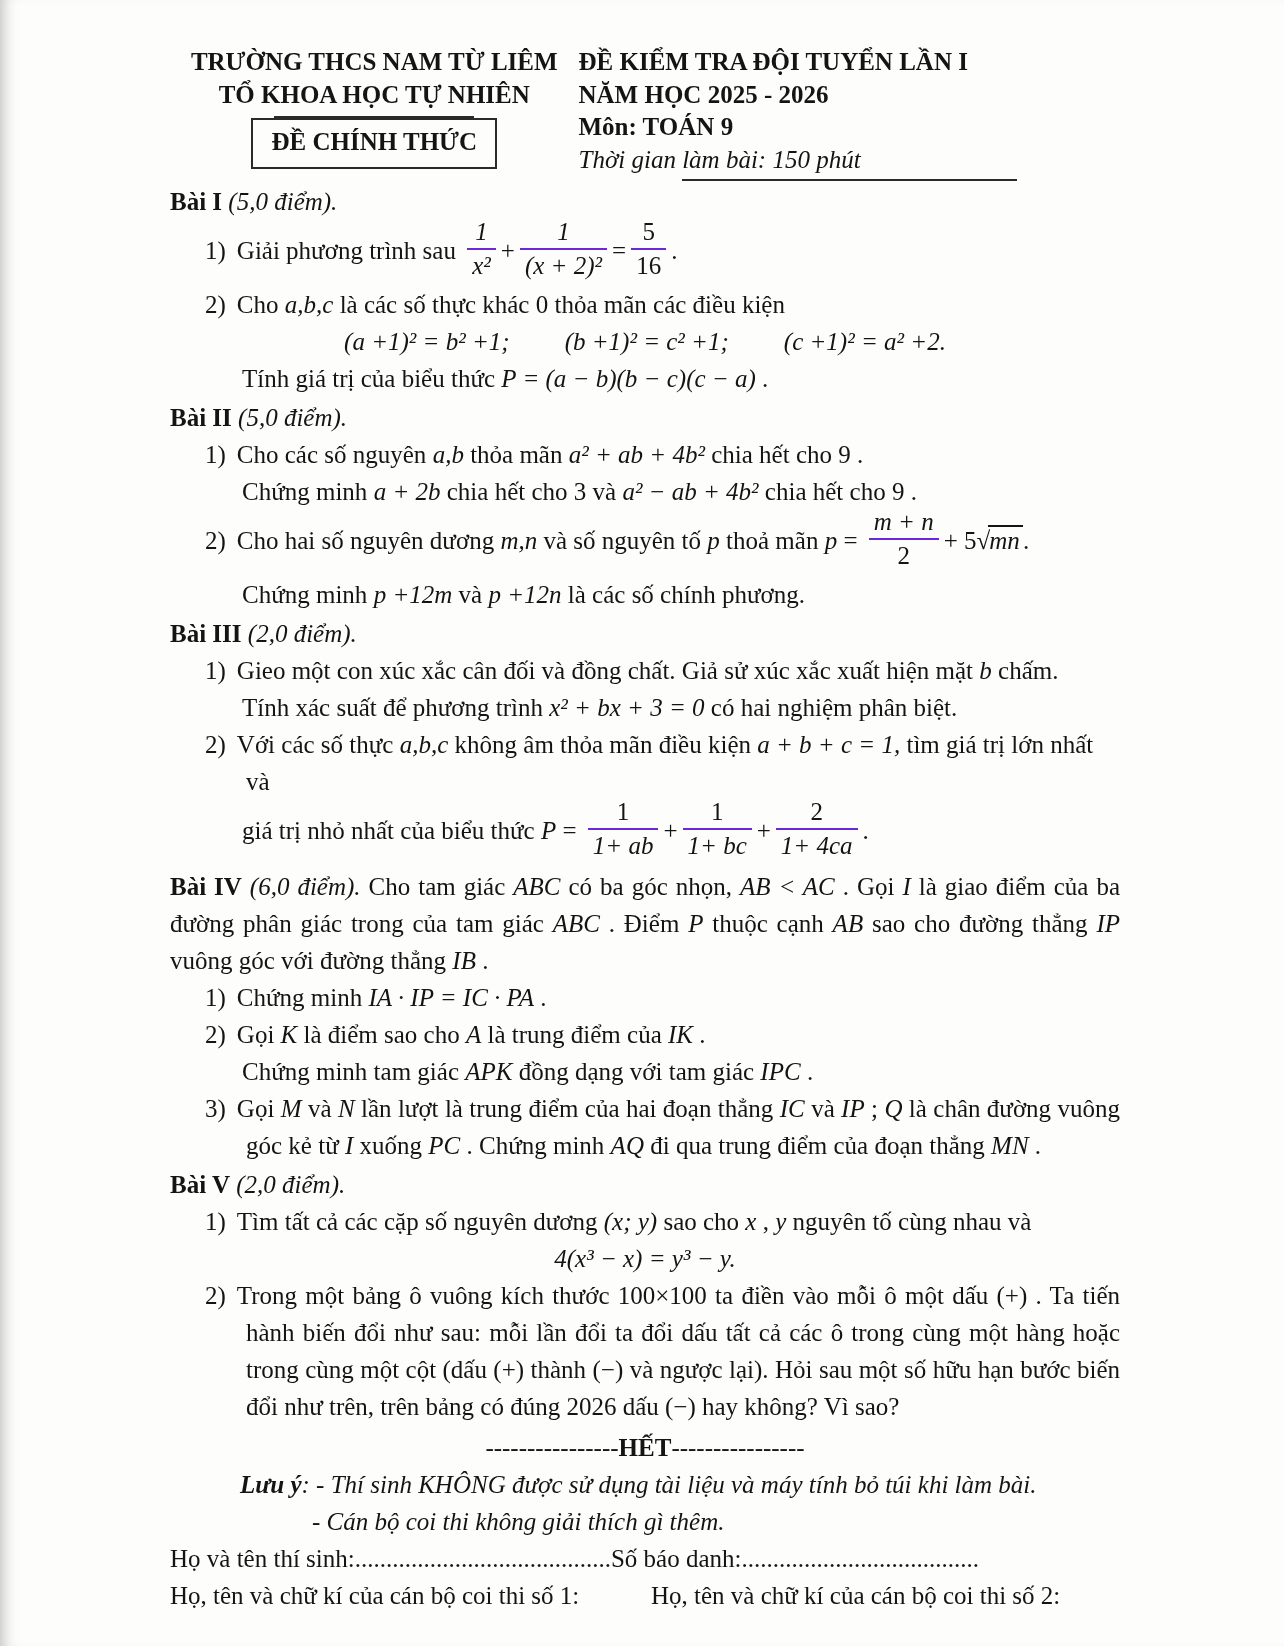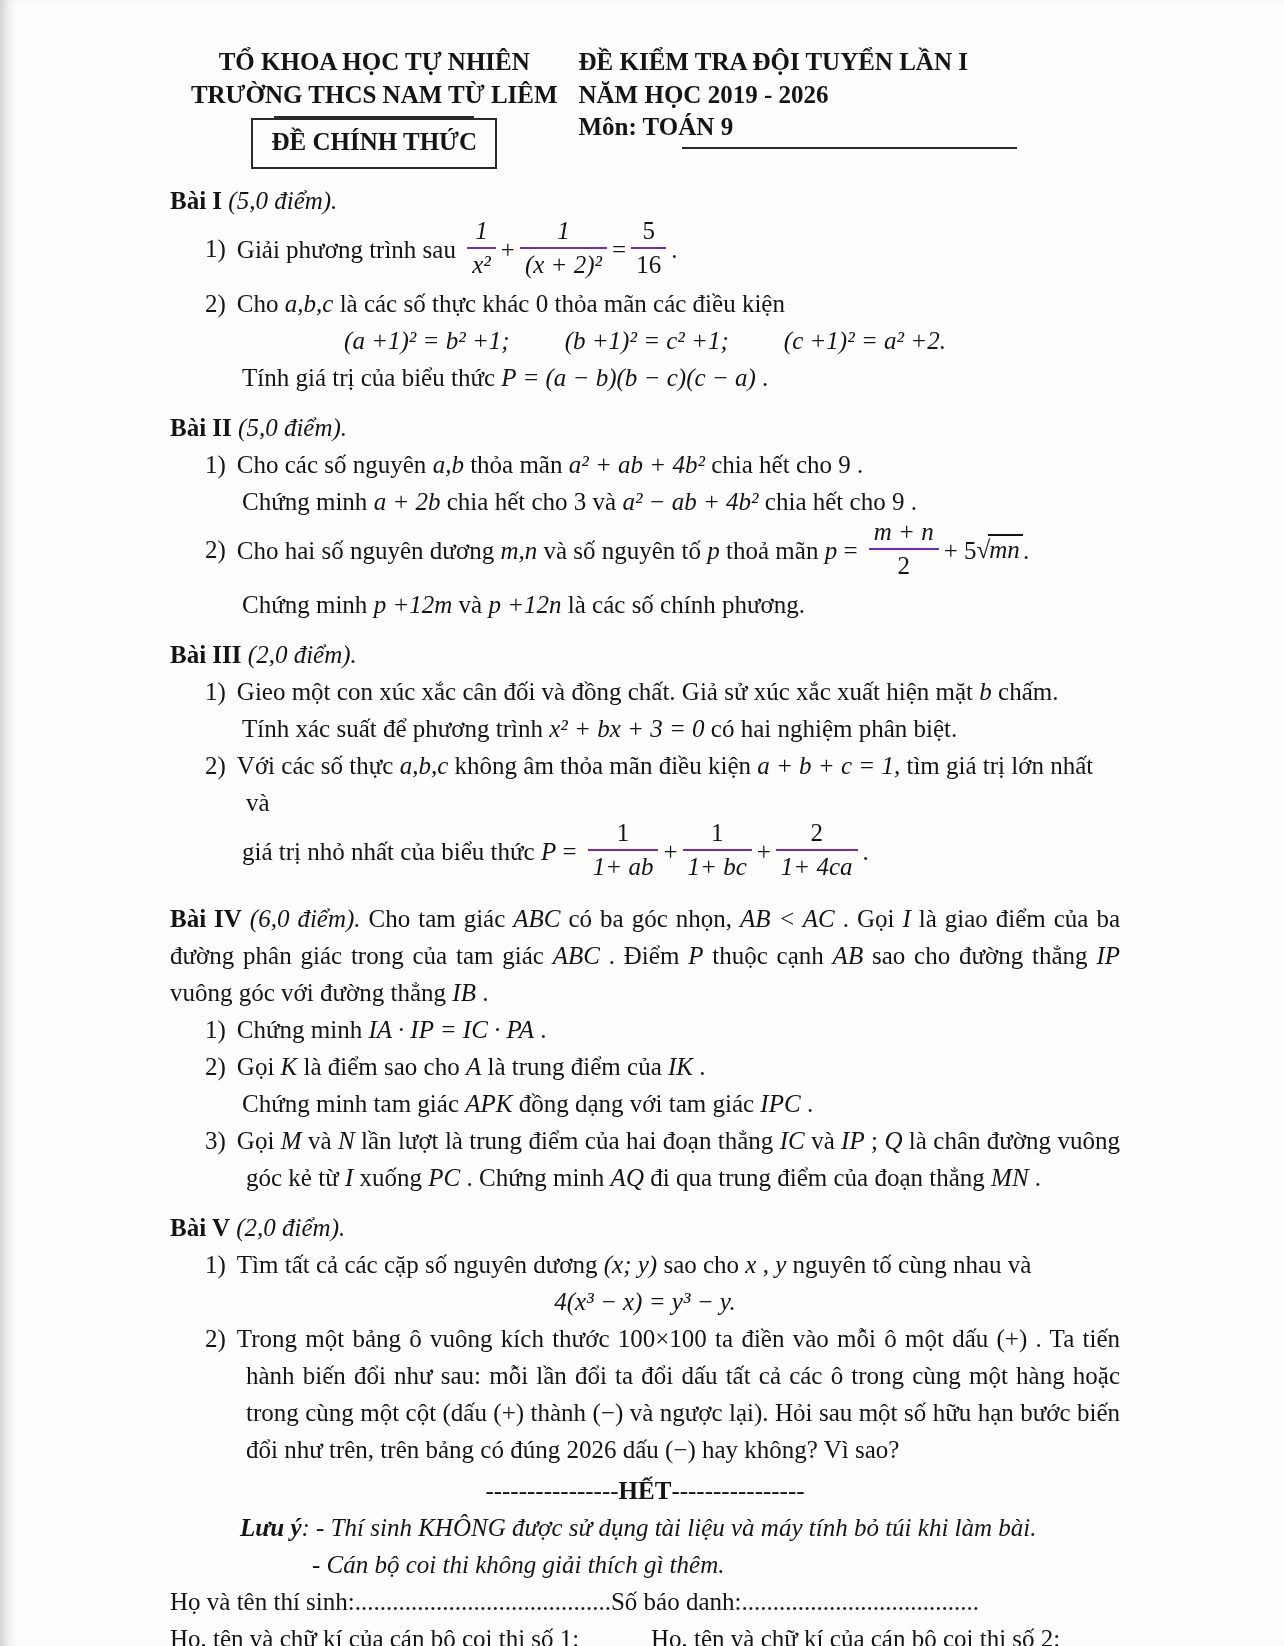--- a/index.html
+++ b/index.html
@@ -27,21 +27,21 @@
   .rule-left  { width: 200px; }
   .rule-right { width: 335px; margin-top: 3px; }
   .stamp {
     display: inline-block;
     border: 2.5px solid #2a2a2a;
     padding: 6px 18px 8px;
     font-weight: bold;
     margin-top: 0;
   }
   
-  .bai { margin-top: 13px; }
+  .bai { margin-top: 2px; }
   p { margin: 0; }
   .item { padding-left: 76px; text-indent: -41px; }
   .cont { padding-left: 72px; }
   .just { text-align: justify; }
   .center-line { text-align: center; }
   .qnum { margin-right: 11px; }
   .m { font-style: italic; }
   .gap { margin-left: 55px; }
   
   .frac {
@@ -64,29 +64,30 @@
   .sign-left  { width: 50%; }
   .sign-right { width: 50%; padding-left: 6px; }
 </style>
 </head>
 <body>
 
 <div class="page">
 
   <div class="hdr">
     <div class="hdr-left">
+      <div class="b">TRƯỜNG THCS NAM TỪ LIÊM</div>
       <div class="b">TỔ KHOA HỌC TỰ NHIÊN</div>
-      <div class="b">TRƯỜNG THCS NAM TỪ LIÊM</div>
       <div class="rule rule-left"></div>
       <div><span class="stamp">ĐỀ CHÍNH THỨC</span></div>
     </div>
     <div class="hdr-right">
       <div class="b">ĐỀ KIỂM TRA ĐỘI TUYỂN LẦN I</div>
-      <div class="b">NĂM HỌC 2019 - 2026</div>
+      <div class="b">NĂM HỌC 2025 - 2026</div>
       <div class="b">Môn: TOÁN 9</div>
+      <div class="i">Thời gian làm bài: 150 phút</div>
       <div class="rule rule-right"></div>
     </div>
   </div>
 
   <div class="bai">
     <p><span class="b">Bài I</span><span class="i"> (5,0 điểm).</span></p>
     <p class="item"><span class="qnum">1)</span><span>Giải phương trình sau </span><span class="frac"><span class="fn m">1</span><span class="fd m">x²</span></span><span>+</span><span class="frac"><span class="fn m">1</span><span class="fd m">(x + 2)²</span></span><span>=</span><span class="frac"><span class="fn">5</span><span class="fd">16</span></span><span>.</span></p>
     <p class="item"><span class="qnum">2)</span><span>Cho </span><span class="m">a,b,c</span><span> là các số thực khác 0 thỏa mãn các điều kiện</span></p>
     <p class="center-line"><span class="m">(a +1)² = b² +1;</span><span class="m gap">(b +1)² = c² +1;</span><span class="m gap">(c +1)² = a² +2.</span></p>
     <p class="cont"><span>Tính giá trị của biểu thức </span><span class="m">P = (a − b)(b − c)(c − a)</span><span> .</span></p>

